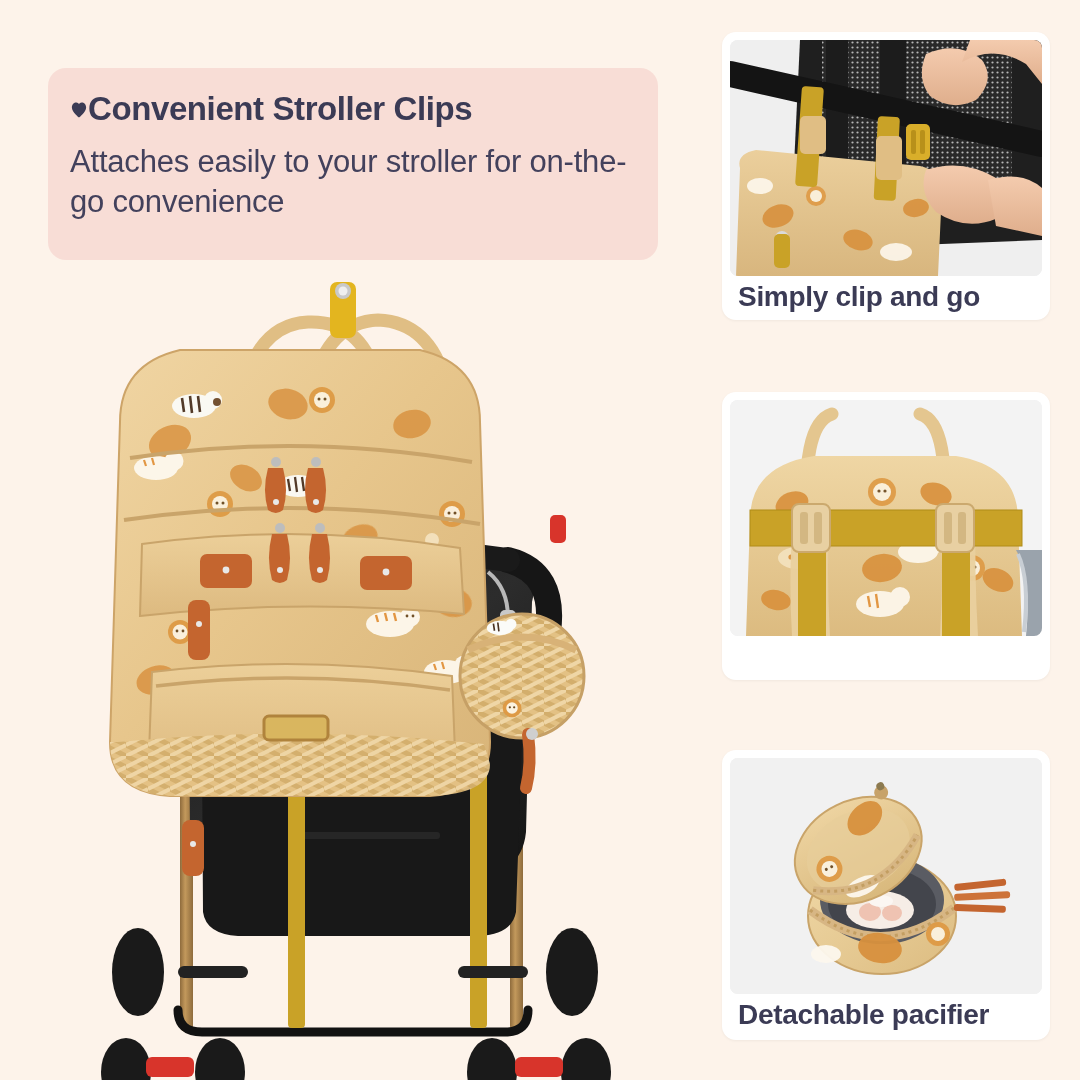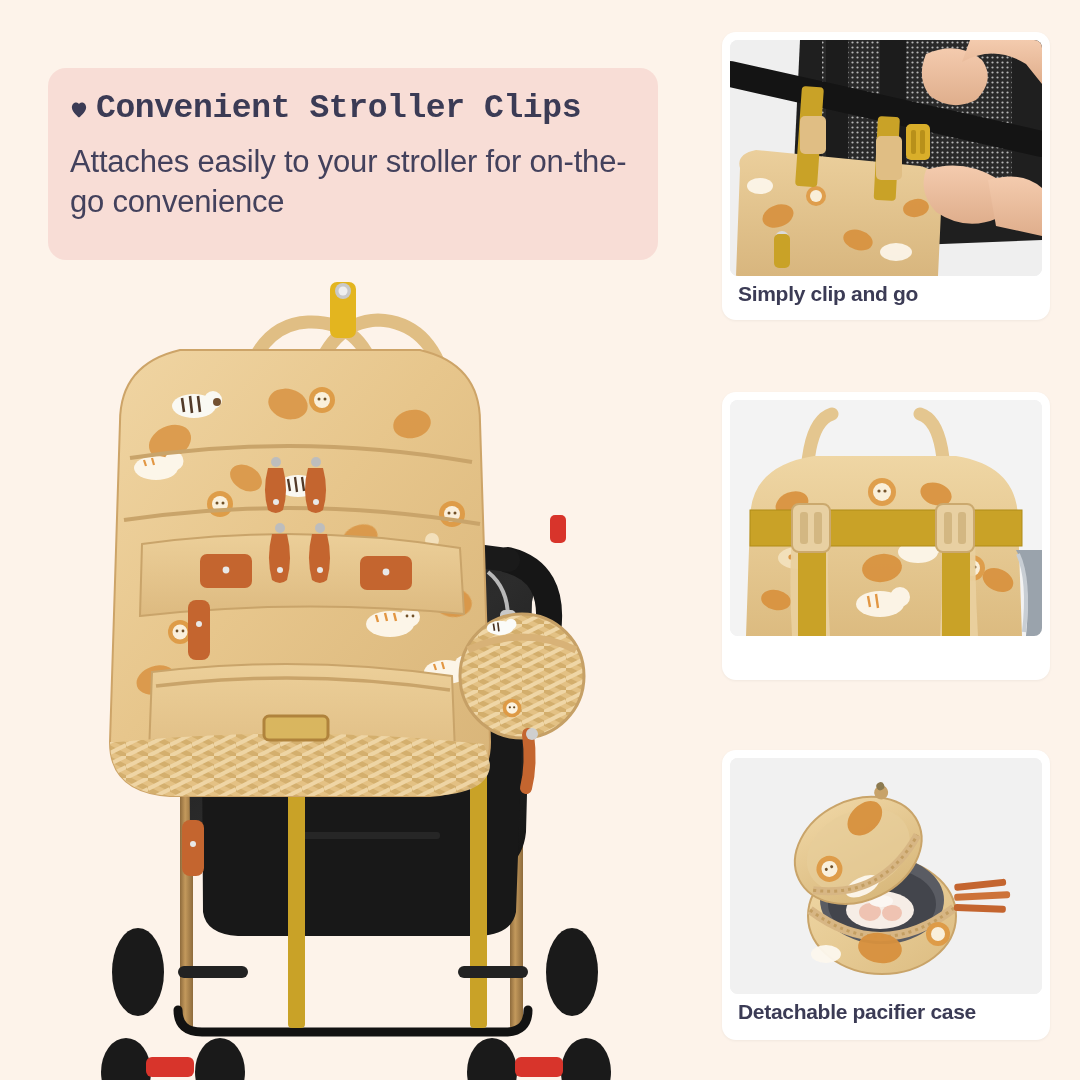--- a/index.html
+++ b/index.html
@@ -14,21 +14,21 @@
   #root{position:absolute;inset:0;}
 
   
   .headline-panel{
     position:absolute;left:48px;top:68px;width:610px;height:192px;
     background:#F8DDD6;border-radius:18px;
     padding:0;box-sizing:border-box;
   }
   .headline-row{
     position:absolute;left:22px;top:22px;right:18px;
-    display:flex;align-items:flex-start;gap:8px;font-family:Liberation Mono, monospace;
+    display:flex;align-items:flex-start;gap:0;
   }
   .heart-icon{
     display:inline-block;width:18px;height:18px;flex:0 0 18px;margin-top:11px;
   }
   .headline-title{
     font-size:33px;font-weight:bold;color:#3B3B55;
     letter-spacing:-0.4px;line-height:1.15;white-space:nowrap;
   }
   .headline-sub{
     position:absolute;left:22px;top:74px;right:22px;
@@ -54,21 +54,21 @@
   #card-1{top:392px;height:288px;}
   #card-2{top:750px;height:290px;}
   .card-media{
     position:absolute;left:8px;top:8px;width:312px;height:236px;
     background:#F0F0F1;border-radius:8px;overflow:hidden;
   }
   #card-2 .card-media{background:#F1F1F1;}
   .card-media svg{display:block;width:100%;height:100%;}
   .card-caption{
     position:absolute;left:16px;right:10px;top:250px;
-    font-size:21px;font-weight:bold;color:#3B3B55;
+    font-size:28px;font-weight:bold;color:#3B3B55;
     line-height:1.1;letter-spacing:-0.3px;
   }
 </style>
 </head>
 <body>
 
 <div id="root">
 
   <div class="headline-panel">
     <div class="headline-row">

